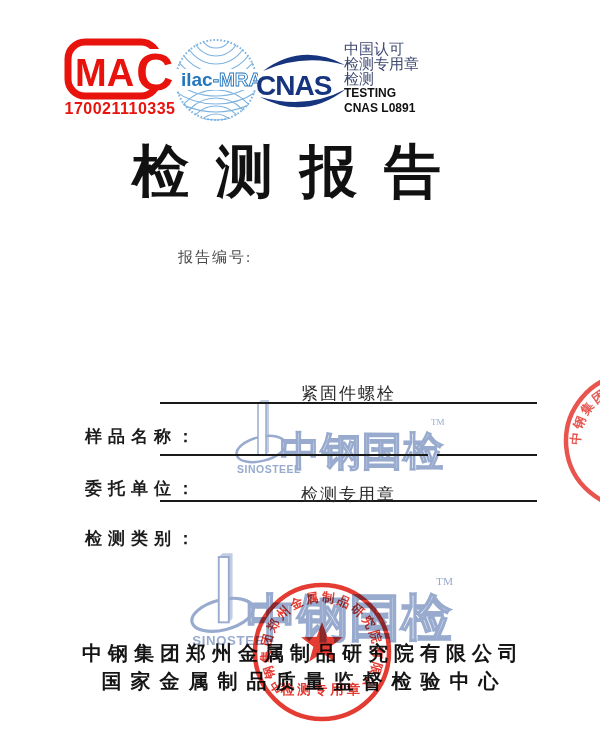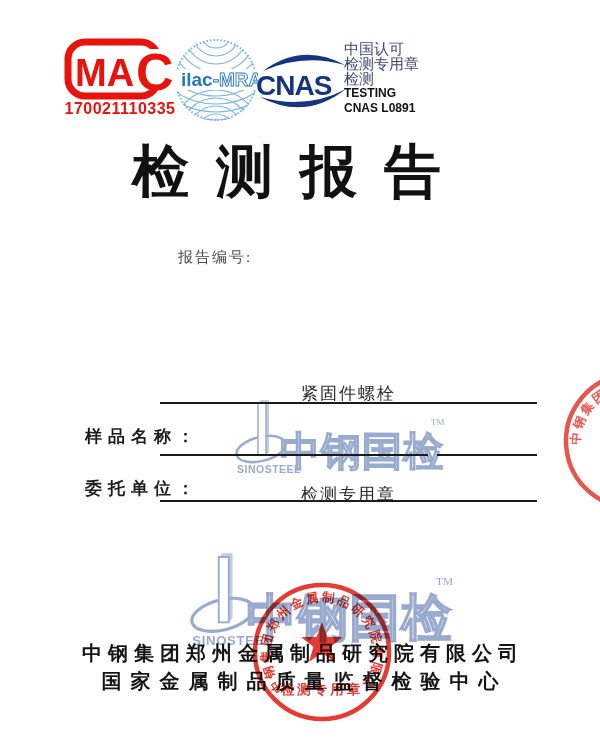--- a/index.html
+++ b/index.html
@@ -113,20 +113,21 @@
 
   <div class="abs f-label" style="top:380px;">样品名称：</div>
   <div class="abs f-line" style="left:160px;top:402px;width:377px;"></div>
   <div class="abs f-value" style="top:382px;">紧固件螺栓</div>
 
   <div class="abs f-label" style="top:432px;">委托单位：</div>
   <div class="abs f-line" style="left:160px;top:454px;width:268px;"></div>
   <div class="abs f-line" style="left:437px;top:454px;width:100px;"></div>
   <div class="abs f-value" style="top:434px;"></div>
 
+  <div class="abs f-label" style="top:482px;">检测类别：</div>
   <div class="abs f-line" style="left:160px;top:500px;width:377px;"></div>
   <div class="abs f-value" style="top:483px;">检测专用章</div>
 
   <div class="abs footer-line fl1">中钢集团郑州金属制品研究院有限公司</div>
   <div class="abs footer-line fl2">国家金属制品质量监督检验中心</div>
 
   <svg class="abs stamp" style="left:247px;top:577px;opacity:.9;" width="150" height="150" viewBox="0 0 150 150">
     <defs>
       <path id="sealArc" d="M 37,112 A 52,52 0 1 1 113,112" fill="none"></path>
     </defs>

